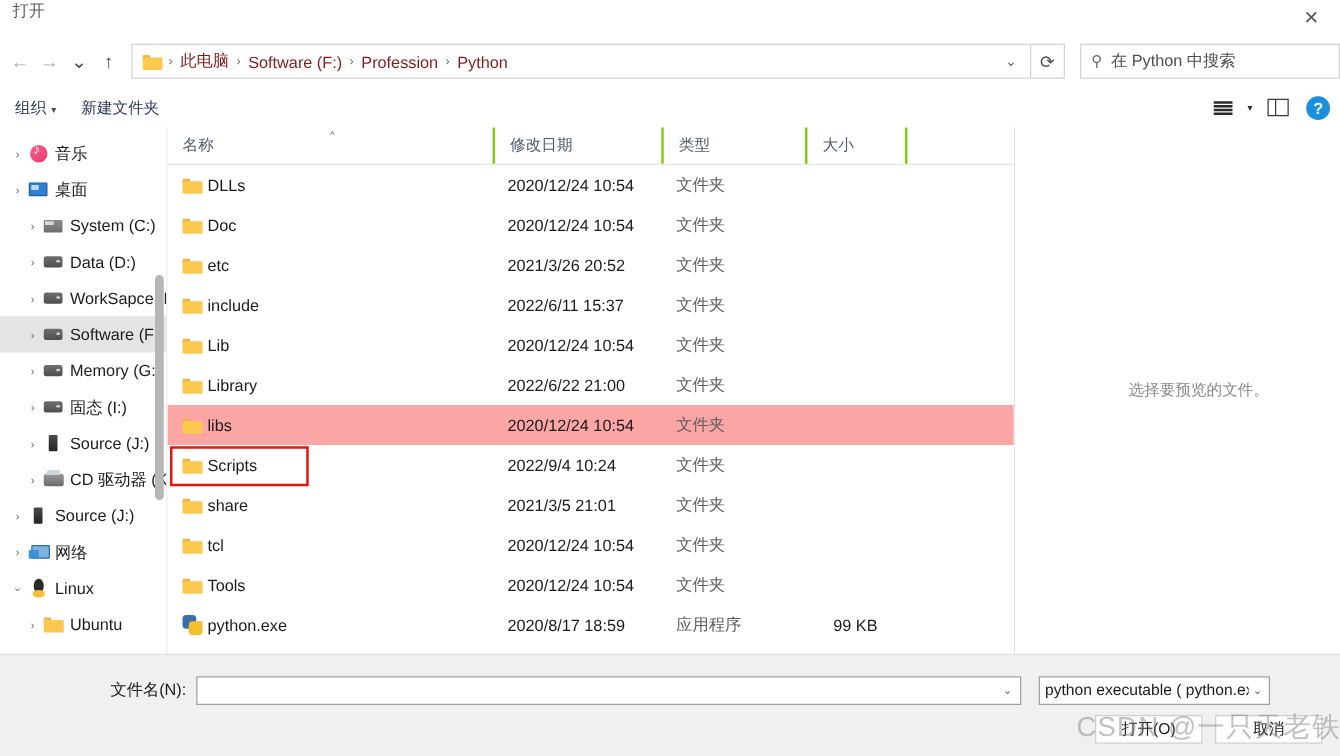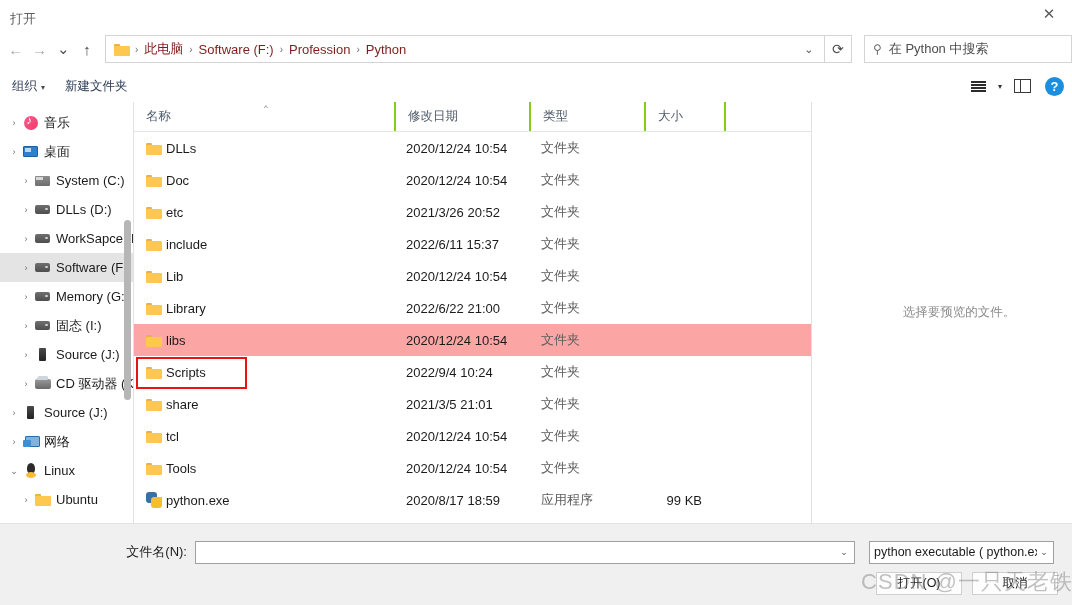--- a/index.html
+++ b/index.html
@@ -7,21 +7,21 @@
   body {
     width:1072px; height:605px;
     font-family:"Liberation Sans","DejaVu Sans",sans-serif;
     font-size:13px; color:#1b1b1b;
     background:#ffffff; overflow:hidden; position:relative;
   }
 
   
   .titlebar{
     position:absolute; left:0; top:0; width:1072px; height:28px;
-    background:#ffffff; display:flex; align-items:flex-end;
+    background:#ffffff; display:flex; align-items:flex-start;
   }
   .titlebar .title{
     margin-left:10px; font-size:13px; color:#5d5d5d;
   }
   .titlebar .close{
     position:absolute; right:0; top:0; width:46px; height:28px;
     display:flex; align-items:center; justify-content:center;
     font-size:15px; color:#5a5a5a; cursor:default;
   }
 
@@ -202,21 +202,21 @@
     display:flex; align-items:center; justify-content:center;
   }
   .preview .ptext{ font-size:12.5px; color:#8a8a8a;margin-left:34px; }
 
   
   .footer{
     position:absolute; left:0; top:523px; width:1072px; height:82px;
     background:#f0f0f0; border-top:1px solid #e2e2e2;
   }
   .fnrow{ position:absolute; left:0; top:16px; width:1072px; height:24px; display:flex; align-items:center; }
-  .fnlabel{ width:195px; text-align:right; padding-right:8px; font-size:13px; color:#1b1b1b; }
+  .fnlabel{ width:157px; text-align:right; padding-right:8px; font-size:13px; color:#1b1b1b; }
   .fninput{
     width:660px; height:23px; background:#fff; border:1px solid #a0a0a0;
     display:flex; align-items:center; padding:0 2px 0 4px;
   }
   .fninput .val{ flex:1; font-size:13px; color:#1b1b1b; }
   .fninput .dd{ width:16px; text-align:center; font-size:9px; color:#5a5a5a; }
   .ftype{
     margin-left:14px; width:185px; height:23px; background:#fff; border:1px solid #a0a0a0;
     display:flex; align-items:center; padding:0 2px 0 4px; overflow:hidden;
   }
@@ -319,21 +319,21 @@
           <span class="ni-ico">
             <span class="ic-cdrive"></span>
           </span>
           <span class="ni-label">System (C:)</span>
         </div>
         <div class="navitem ind">
           <span class="twisty">›</span>
           <span class="ni-ico">
             <span class="ic-drive"></span>
           </span>
-          <span class="ni-label">DLLs (D:)</span>
+          <span class="ni-label">Data (D:)</span>
         </div>
         <div class="navitem ind">
           <span class="twisty">›</span>
           <span class="ni-ico">
             <span class="ic-drive"></span>
           </span>
           <span class="ni-label">WorkSapce (E:)</span>
         </div>
         <div class="navitem ind sel">
           <span class="twisty">›</span>

